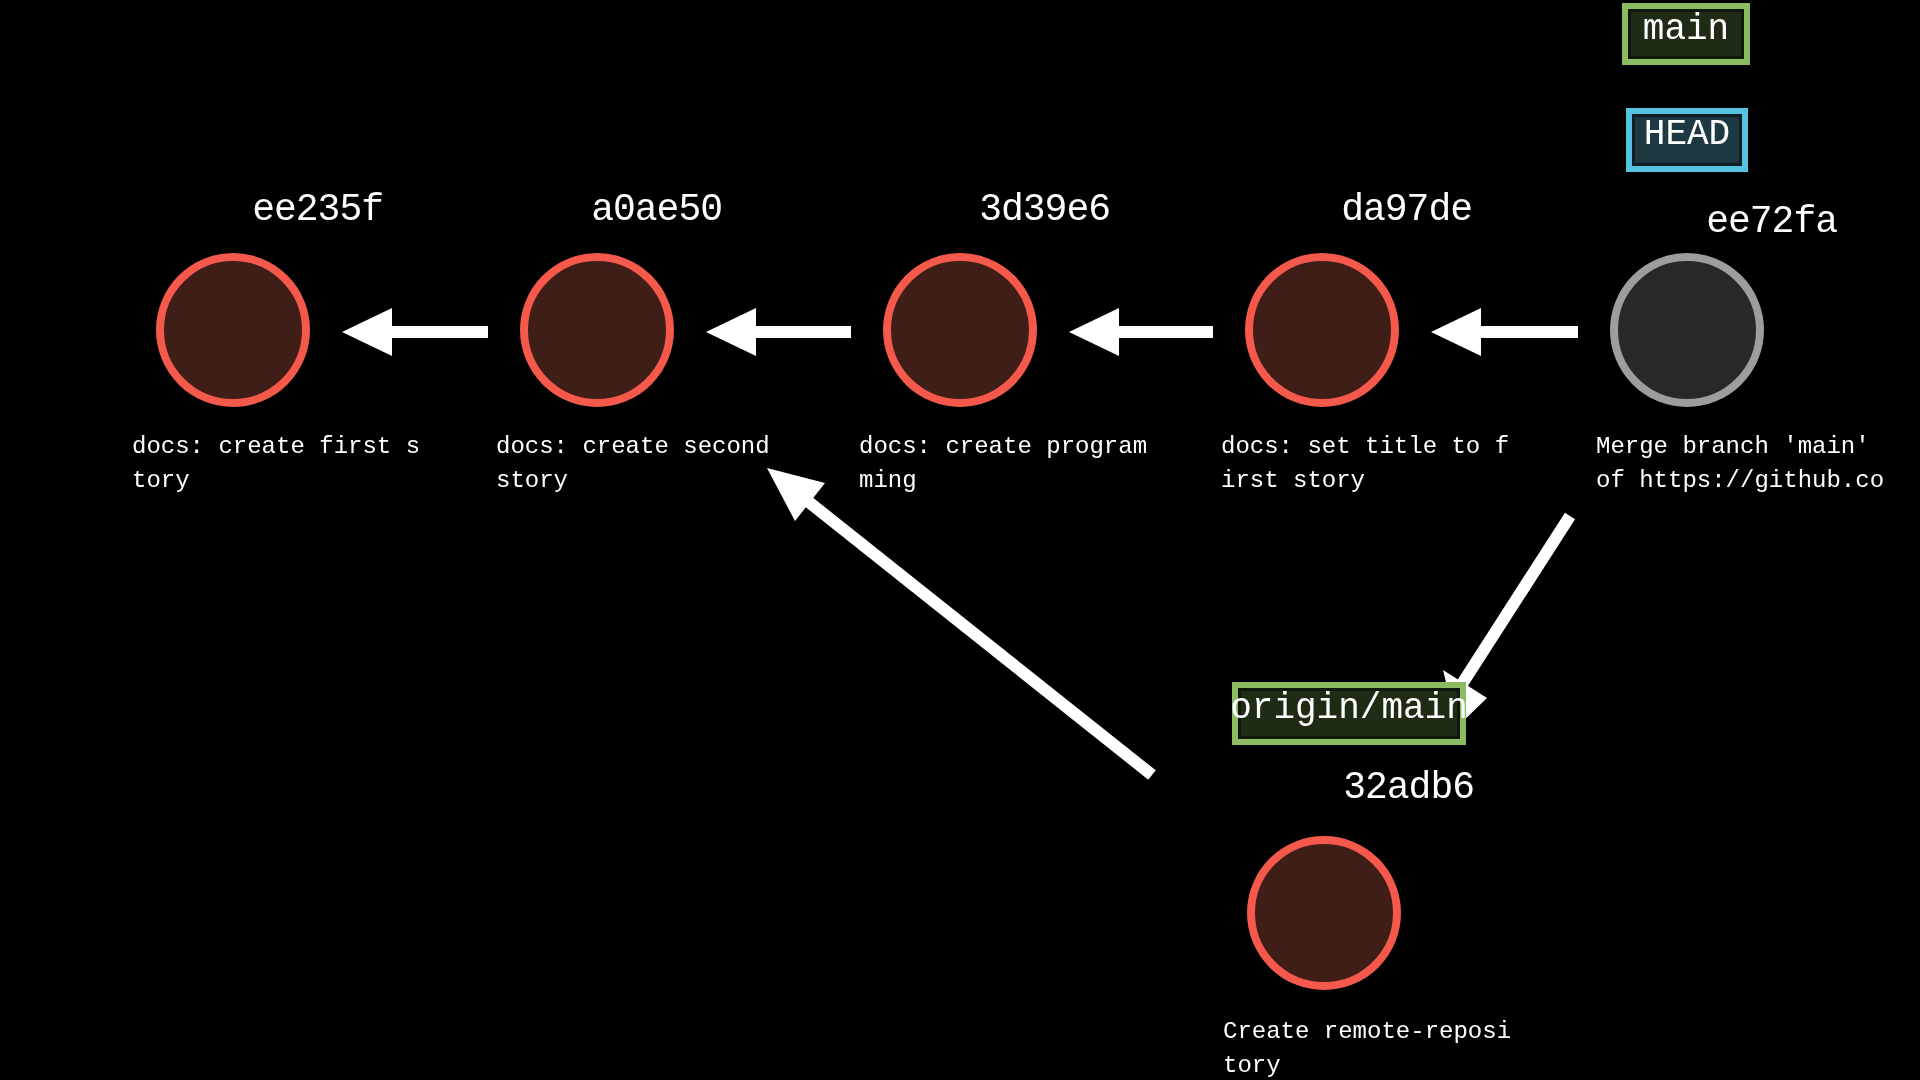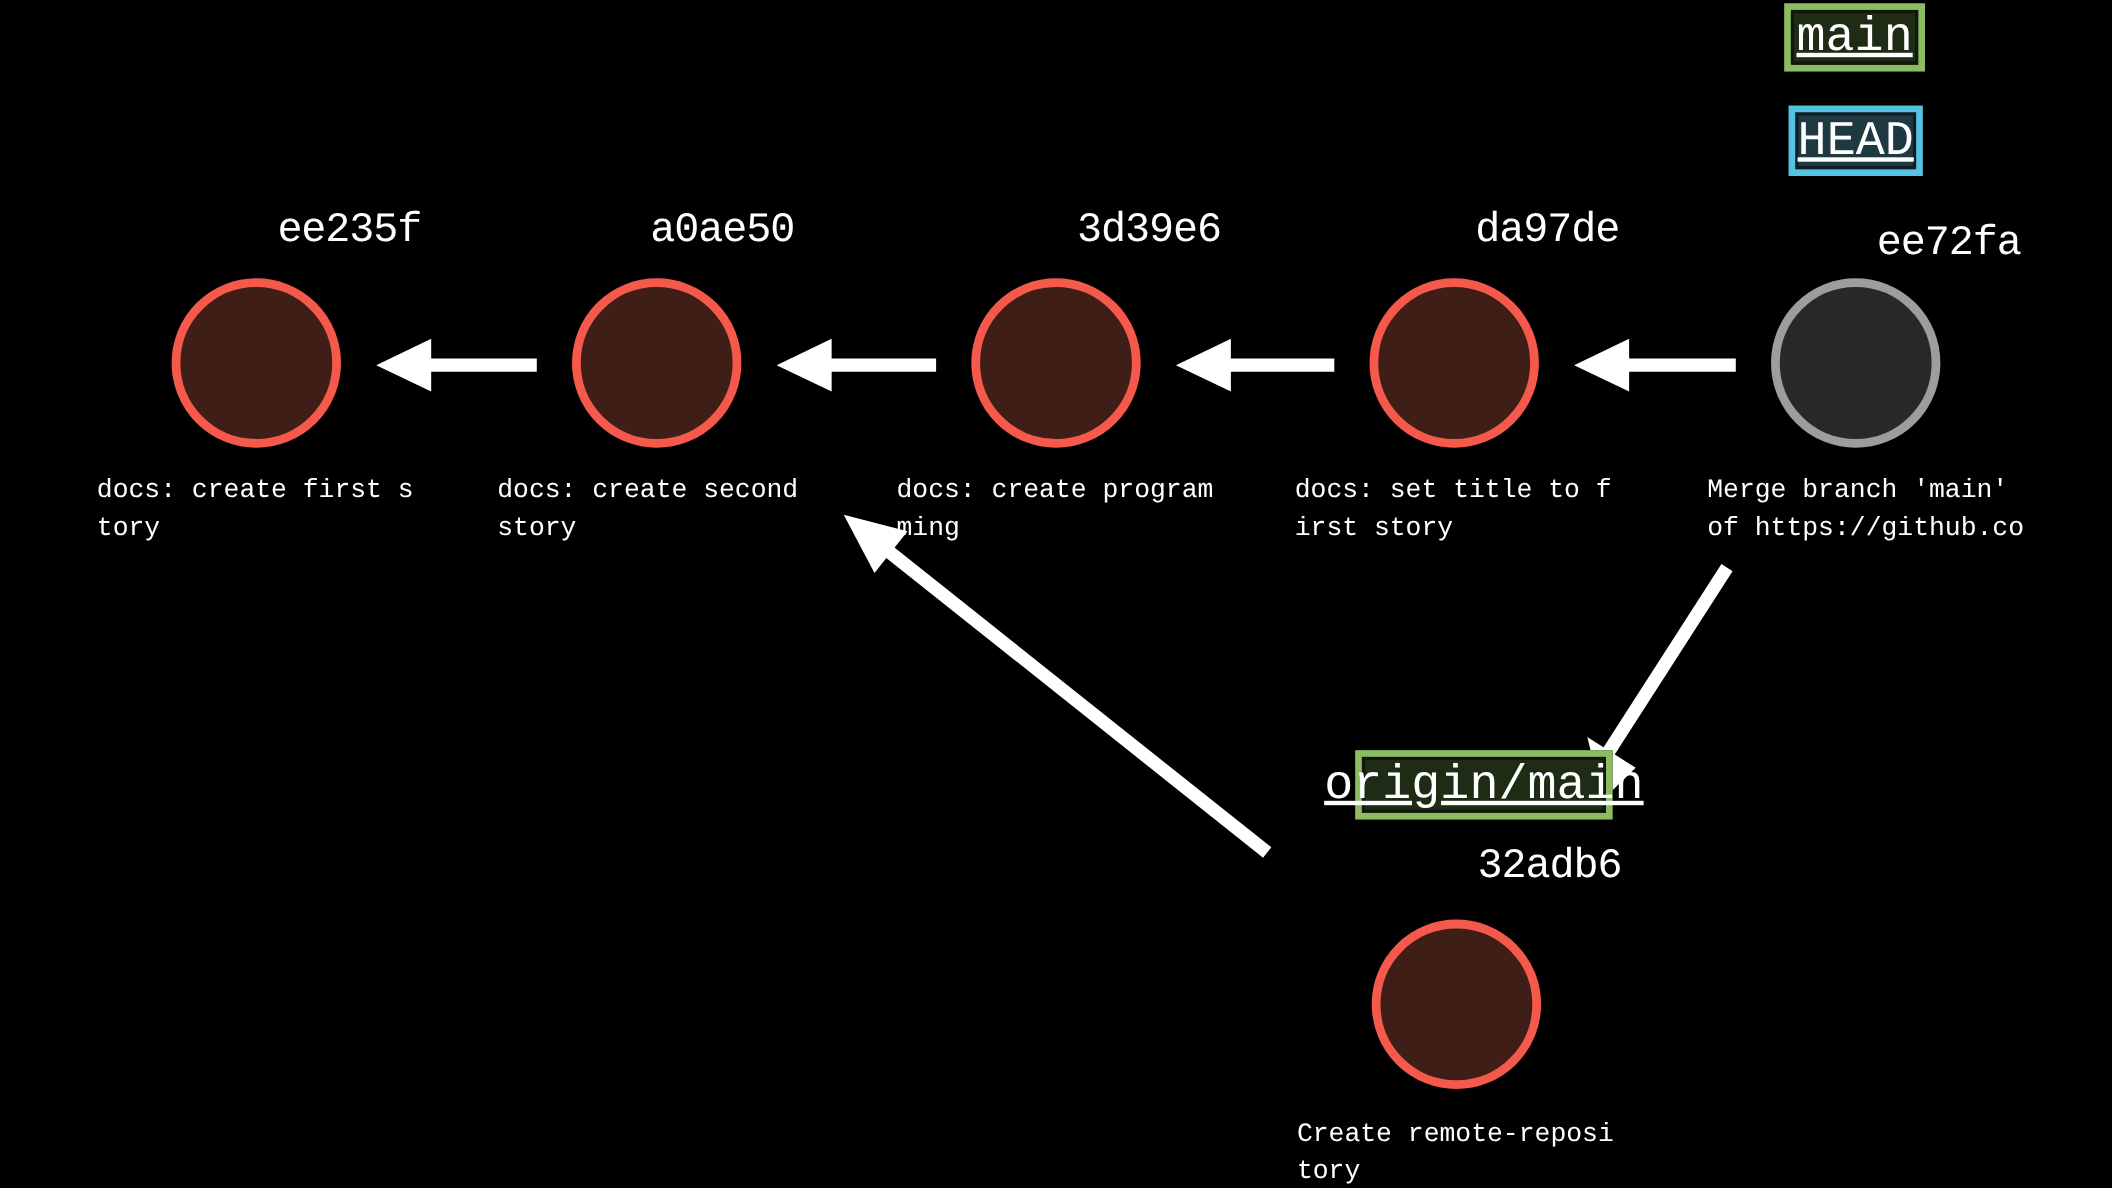--- a/index.html
+++ b/index.html
@@ -22,28 +22,27 @@
     background:var(--commit-fill,#401e18);
   }
   .circle.merge{
     border-color:var(--merge-stroke,#9d9d9d);
     background:var(--merge-fill,#282828);
   }
   .msg{
     color:var(--text,#fff);
     font-size:24px;line-height:34px;
     white-space:pre-line;
-    width:330px;text-align:left;
+    width:330px;text-align:left;margin-left:44px;
   }
   .badge{
     box-sizing:border-box;
-    display:flex;align-items:flex-end;justify-content:center;
-    font-size:44px;color:var(--text,#fff);
+    display:flex;align-items:flex-start;justify-content:center;
+    font-size:36px;color:var(--text,#fff);
     box-shadow:inset 0 0 0 3px rgba(0,0,0,0.45);
-    text-decoration:underline;
   }
   .badge.green{
     border:6px solid var(--green-border,#8cbb62);
     background:var(--green-fill,#1e2b15);
   }
   .badge.cyan{
     border:6px solid var(--cyan-border,#55c2e2);
     background:var(--cyan-fill,#1f3943);
   }
   svg.arrows{position:absolute;left:0;top:0;pointer-events:none;}
@@ -76,21 +75,21 @@
   </g>
   <g>
     <line class="shaft" x1="1570" y1="516" x2="1462" y2="684"></line>
     <polygon class="head" points="1443,670 1487,698 1457,727"></polygon>
   </g>
 </svg>
 
 <div class="abs badge green" style="left:1622px;top:3px;width:128px;height:62px">
   <span>main</span>
 </div>
-<div class="abs badge cyan" style="left:1626px;top:96px;width:122px;height:64px">
+<div class="abs badge cyan" style="left:1626px;top:108px;width:122px;height:64px">
   <span>HEAD</span>
 </div>
 <div class="abs badge green" style="left:1232px;top:682px;width:234px;height:63px">
   <span>origin/main</span>
 </div>
 
 <div class="abs hash" style="left:83px;top:188px">ee235f</div>
 <div class="abs circle" style="left:156px;top:253px"></div>
 <div class="abs msg" style="left:88px;top:430px">docs: create first s
 tory</div>

